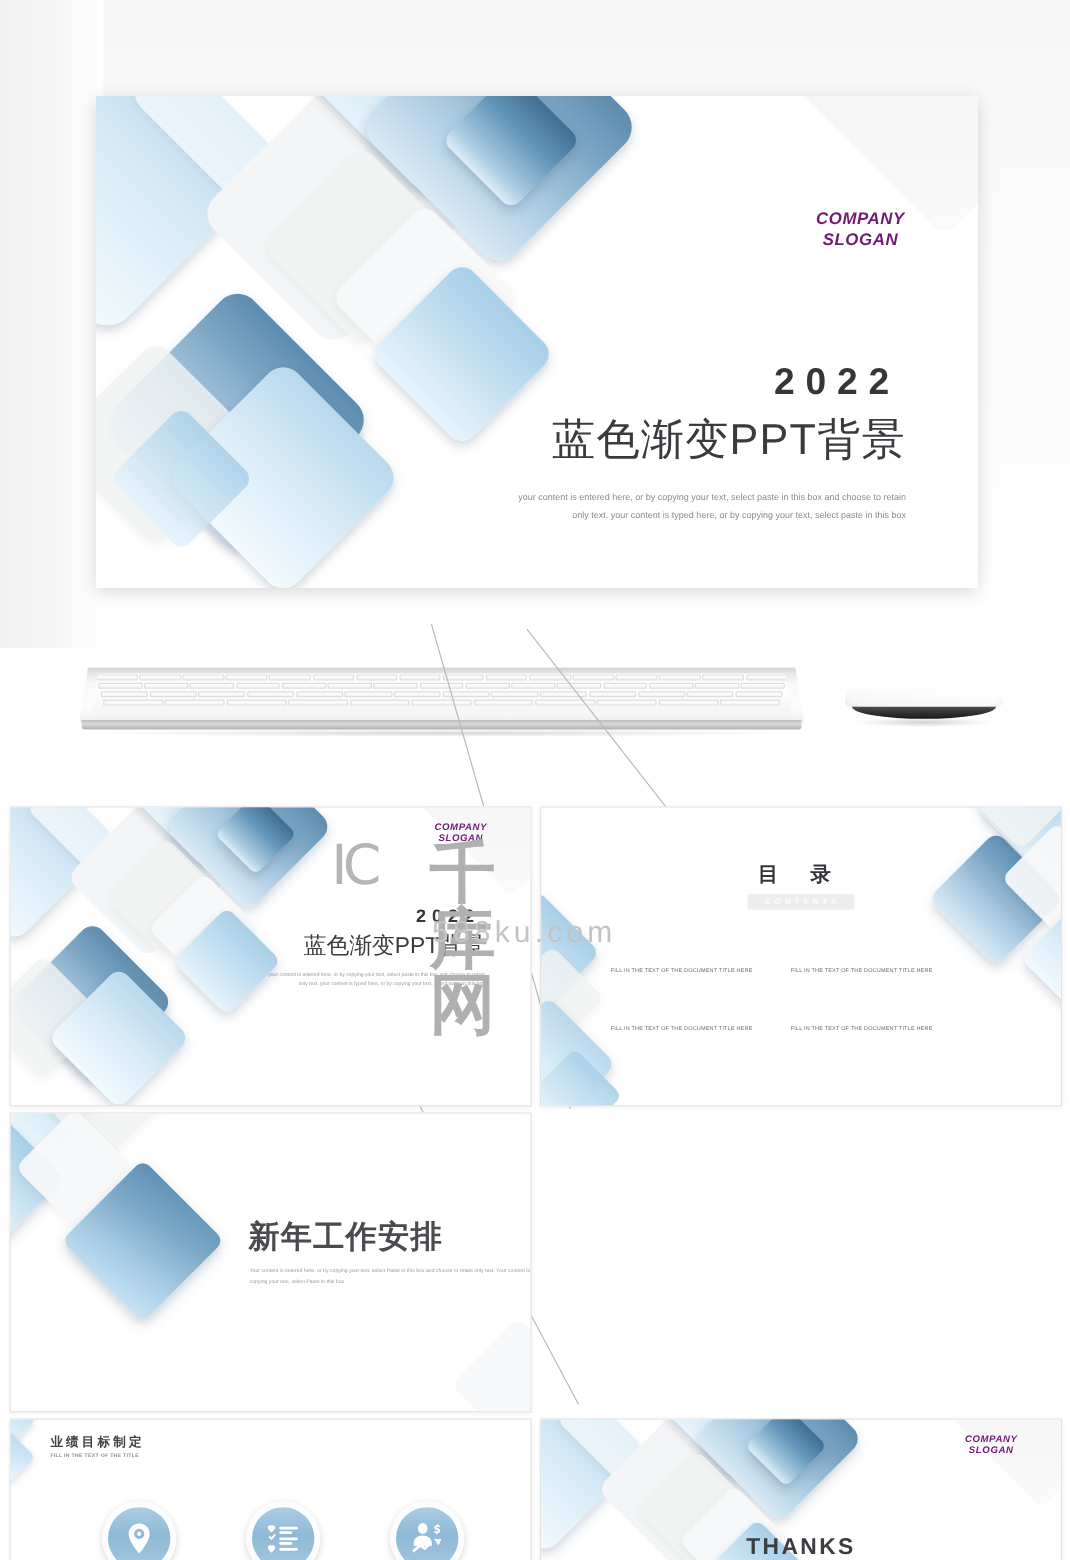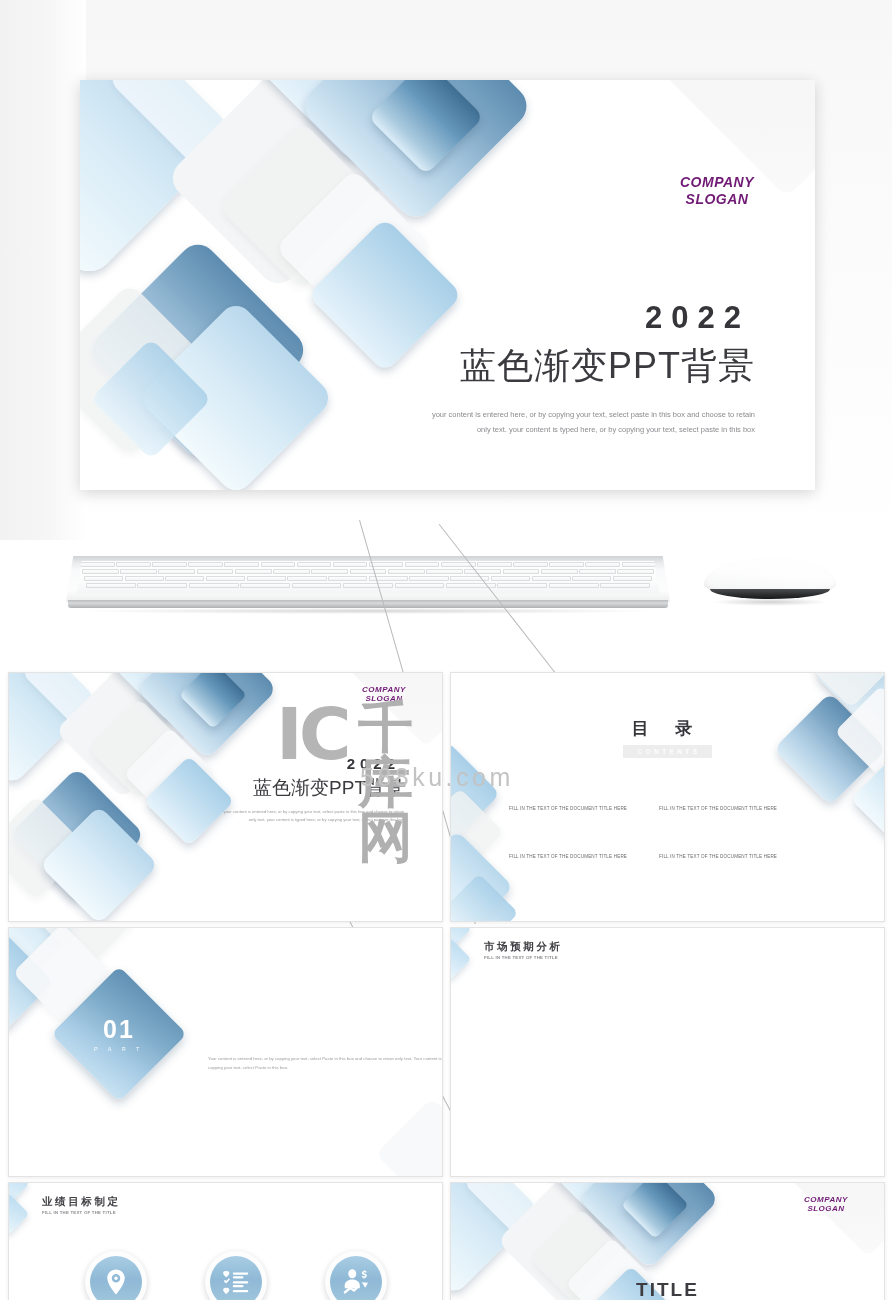--- a/index.html
+++ b/index.html
@@ -212,21 +212,21 @@
   
   .guide{
     position:absolute; background:#b9b9bc; height:1px;
     transform-origin:0 0;
   }
 
   
   .wm{ position:absolute; left:276px; top:688px; pointer-events:none; }
   .wm .ic{
     position:absolute; left:0; top:10px;
-    font-size:72px; font-weight:bold; color:#b5b5b5; line-height:1;
+    font-size:46px; font-weight:normal; color:#b5b5b5; line-height:1;
     letter-spacing:-4px; font-family:"DejaVu Sans", sans-serif;
   }
   .wm .cn{
     position:absolute; left:82px; top:12px;
     font-size:55px; font-weight:bold; color:#b0b0b0; line-height:1;
     letter-spacing:1px;
   }
   .wm .dom{
     position:absolute; left:84px; top:75px;
     font-size:25px; color:#c3c3c3; letter-spacing:3.5px;
@@ -390,33 +390,24 @@
   </div>
 
   <div class="slide mini left row2">
     <div class="dm b-pale sh" style="left:-18px;top:-44px;width:74px;height:74px;"></div>
     <div class="dm w-2" style="left:40px;top:-48px;width:74px;height:74px;"></div>
     <div class="dm b-lite sh" style="left:-42px;top:18px;width:72px;height:72px;"></div>
     <div class="dm w-3" style="left:18px;top:10px;width:70px;height:70px;"></div>
     <div class="dm g-1" style="right:-30px;top:186px;width:80px;height:80px;opacity:.6;"></div>
 
     <div class="part-dm"></div>
-    <div class="part-num">
-      <b>01</b>
-      <span>P A R T</span>
-    </div>
+    <div class="sec-title">新年工作安排</div>
     <div class="sec-para">Your content is entered here, or by copying your text, select Paste in this box and choose to retain only text. Your content is typed here, or by copying your text, select Paste in this box.</div>
   </div>
 
-  <div class="slide mini right row2">
-    <div class="corner-dm" style="left:-16px;top:-14px;width:30px;height:30px;"></div>
-    <div class="corner-dm" style="left:-16px;top:16px;width:30px;height:30px;"></div>
-    <div class="hdr-title">市场预期分析</div>
-    <div class="hdr-sub">FILL IN THE TEXT OF THE TITLE</div>
-  </div>
 
   <div class="slide mini left row3">
     <div class="corner-dm" style="left:-16px;top:-14px;width:30px;height:30px;"></div>
     <div class="corner-dm" style="left:-16px;top:16px;width:30px;height:30px;"></div>
     <div class="hdr-title">业绩目标制定</div>
     <div class="hdr-sub">FILL IN THE TEXT OF THE TITLE</div>
 
     <div class="ic-wrap" style="left:76px;top:68px;">
       <div class="ic-ring"></div>
       <div class="ic-disc">
@@ -463,21 +454,21 @@
     <div class="dm b-lite sh" style="left:116px;top:-58px;width:90px;height:90px;"></div>
     <div class="dm b-mid sh" style="left:148px;top:-34px;width:100px;height:100px;"></div>
     <div class="dm b-deep sh" style="left:180px;top:-2px;width:48px;height:48px;"></div>
     <div class="dm w-2" style="left:94px;top:40px;width:72px;height:72px;"></div>
     <div class="dm w-3" style="left:128px;top:68px;width:66px;height:66px;"></div>
     <div class="dm b-lite sh" style="left:148px;top:96px;width:64px;height:64px;"></div>
 
     <div class="wedge" style="right:-46px;top:-76px;width:124px;height:124px;"></div>
     <div class="slogan m-slogan" style="white-space:pre-line;">COMPANY
 SLOGAN</div>
-    <div class="thanks">TITLE</div>
+    <div class="thanks">THANKS</div>
   </div>
 
   <div class="wm">
     <div class="ic">IC</div>
     <div class="cn">千库网</div>
     <div class="dom">588ku.com</div>
   </div>
 
 </div>
 

